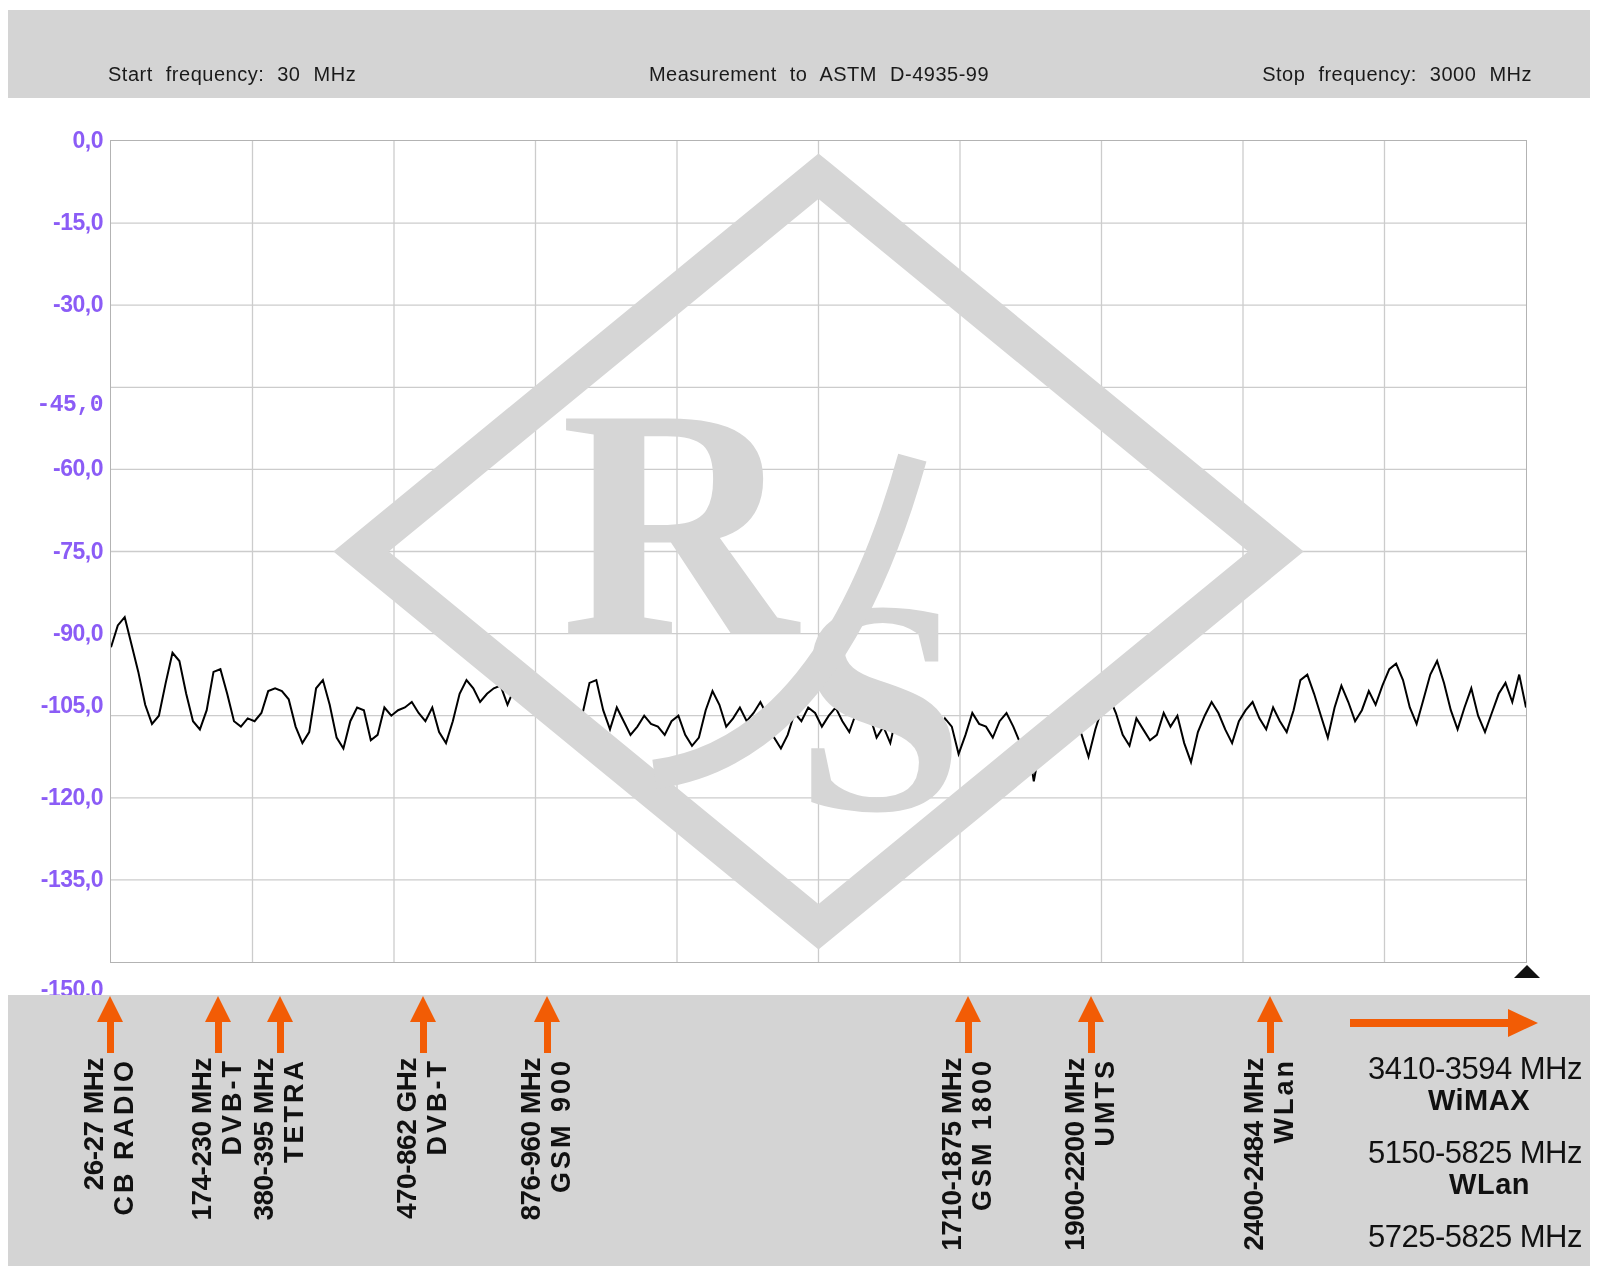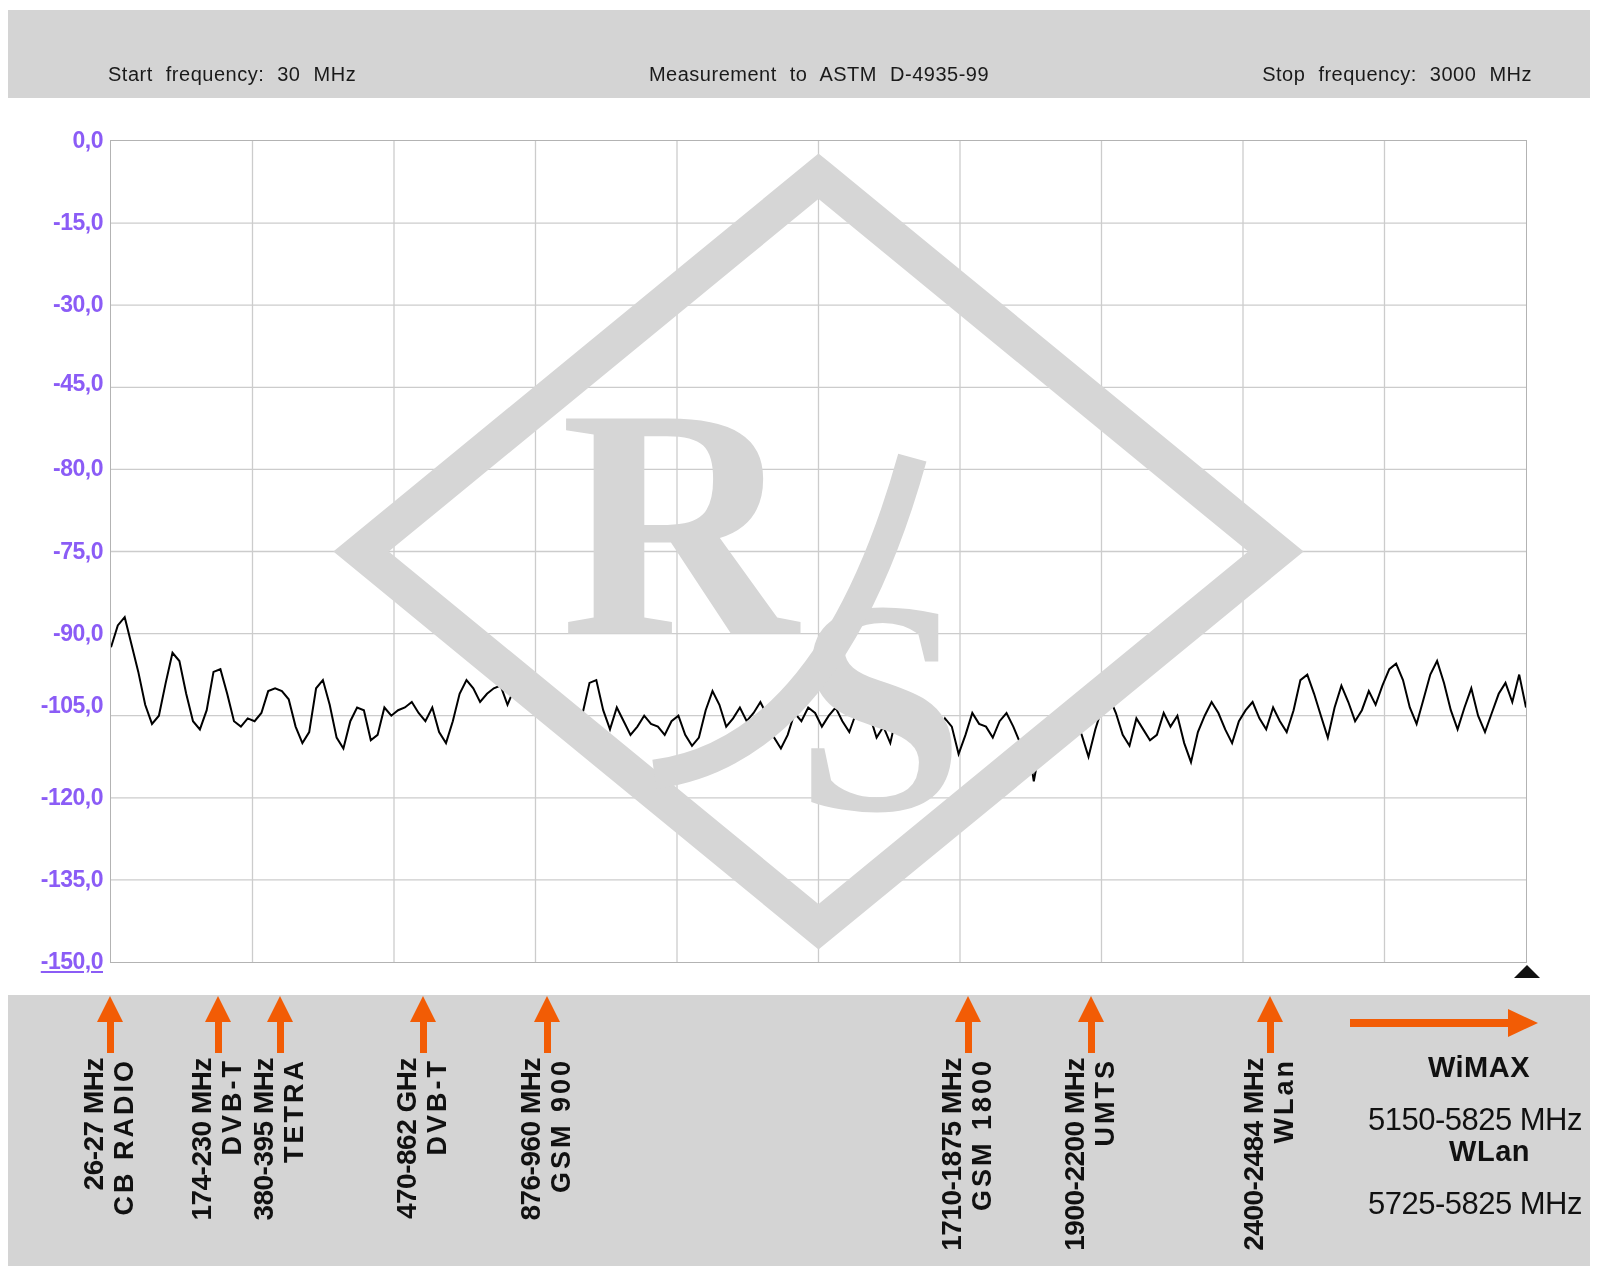--- a/index.html
+++ b/index.html
@@ -54,28 +54,28 @@
   <div class="header-band">
     <div class="htext h-center">Measurement to ASTM D-4935-99</div>
     <div class="htext h-start">Start frequency: 30 MHz</div>
     <div class="htext h-stop">Stop frequency: 3000 MHz</div>
   </div>
 
   <div class="yticks" id="yticks">
       <div class="ytick" style="top: 128px;">0,0</div>
       <div class="ytick" style="top: 210.1px; padding-left: 40px;">-15,0</div>
       <div class="ytick" style="top: 292.2px;">-30,0</div>
-      <div class="ytick" style="top: 371px;">-45,0</div>
-      <div class="ytick" style="top: 456.4px;">-80,0</div>
+      <div class="ytick" style="top: 393px; font-family: Liberation Mono, monospace;">-45,0</div>
+      <div class="ytick" style="top: 456.4px;">-60,0</div>
       <div class="ytick" style="top: 538.5px;">-75,0</div>
       <div class="ytick" style="top: 620.6px; margin-left: 47px;">-90,0</div>
       <div class="ytick" style="top: 693px;">-105,0</div>
       <div class="ytick" style="top: 784.8px;">-120,0</div>
       <div class="ytick" style="top: 866.9px;">-135,0</div>
-      <div class="ytick" style="top: 949px; text-decoration: underline;">-150,0</div>
+      <div class="ytick" style="top: 977px; text-decoration: underline;">-150,0</div>
     </div>
 
   <div class="plot">
     <svg id="plot-svg" viewBox="0 0 1415 821" preserveAspectRatio="none">
         <line x1="141.5" x2="141.5" y1="0" y2="821" stroke="#cccccc" stroke-width="1.3"></line>
         <line x1="283" x2="283" y1="0" y2="821" stroke="#cccccc" stroke-width="1.3"></line>
         <line x1="424.5" x2="424.5" y1="0" y2="821" stroke="#cccccc" stroke-width="1.3"></line>
         <line x1="566" x2="566" y1="0" y2="821" stroke="#cccccc" stroke-width="1.3"></line>
         <line x1="707.5" x2="707.5" y1="0" y2="821" stroke="#cccccc" stroke-width="1.3"></line>
         <line x1="849" x2="849" y1="0" y2="821" stroke="#cccccc" stroke-width="1.3"></line>
@@ -169,20 +169,21 @@
           <div class="range">2400-2484 MHz</div>
           <div class="service">WLan</div>
         </div>
       </div>
     </div>
 
   <div class="legend-arrow-stem"></div>
   <div class="legend-arrow-head"></div>
   <div class="legend">
     <div class="litem">
+      <div class="lrange">3410-3594 MHz</div>
       <div class="lservice">WiMAX</div>
     </div>
     <div class="litem">
       <div class="lrange">5150-5825 MHz</div>
       <div class="lservice">WLan</div>
     </div>
     <div class="litem">
       <div class="lrange">5725-5825 MHz</div>
       <div class="lservice"></div>
     </div>

